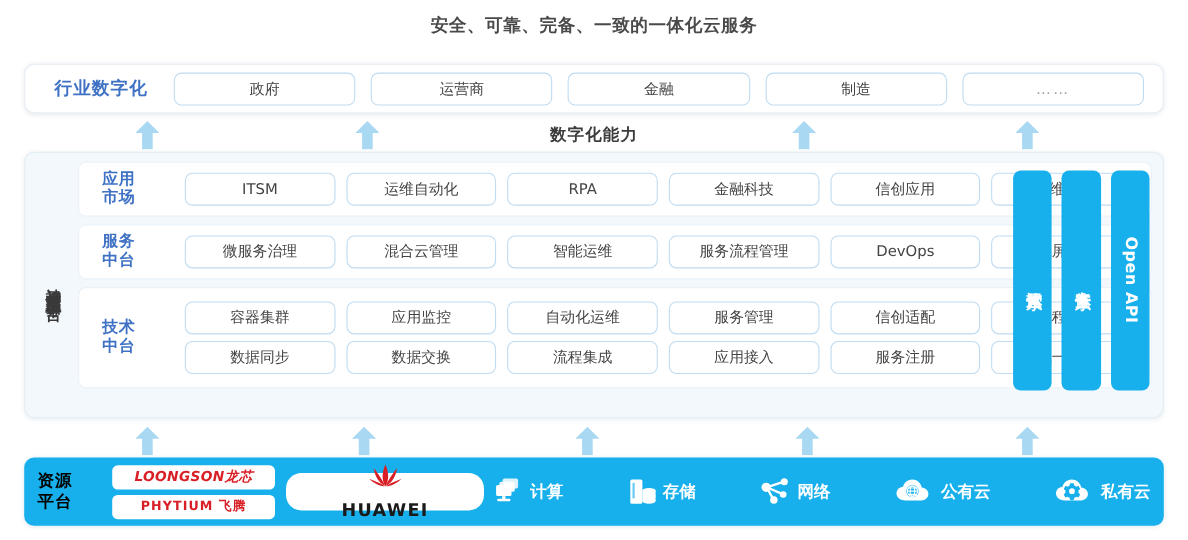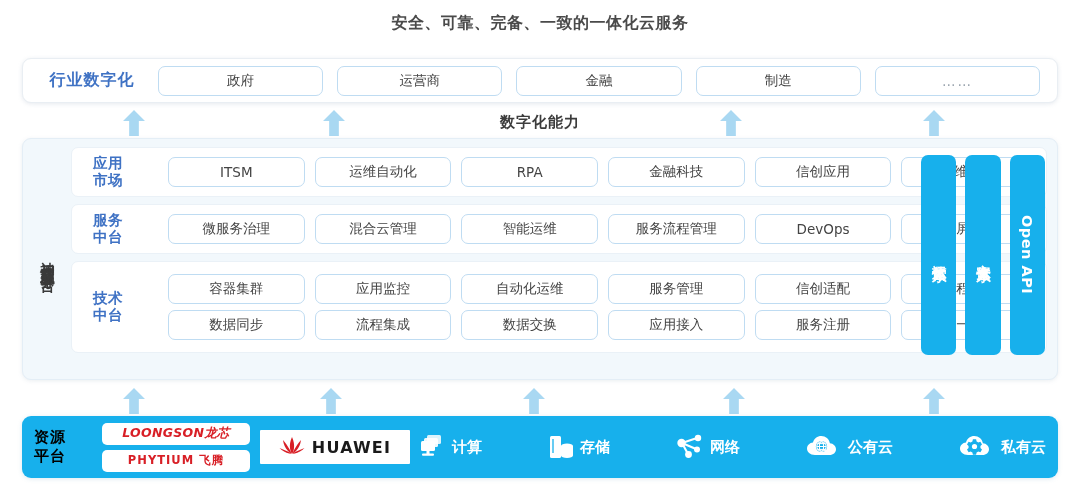--- a/index.html
+++ b/index.html
@@ -153,23 +153,23 @@
   .logo-chip {
     background: #fff; border-radius: 5px;
     height: 22px; width: 148px;
     display: flex; align-items: center; justify-content: center;
     font-size: 12.5px; font-weight: bold; color: #d81f26;
     letter-spacing: .3px; white-space: nowrap;
   }
   .logo-chip.loong { font-style: italic; }
   .logo-chip.phyt { font-weight: bold; font-size: 11.5px; letter-spacing: 1px; }
   .logo-huawei {
-    background: #fff; border-radius: 1px;
-    height: 34px; width: 150px; margin-left: 10px;
-    display: flex; align-items: center; justify-content: center; gap: 7px;
+    background: #fff; border-radius: 14px;
+    height: 34px; width: 180px; margin-left: 10px;
+    display: flex; align-items: center; justify-content: center; gap: 7px; flex-direction: column;
   }
   .hw-flower { flex: 0 0 26px; height: 22px; }
   .hw-text { font-size: 16px; font-weight: bold; color: #1a1a1a; letter-spacing: 1.2px; }
 
   .res-items { flex: 1 1 auto; display: flex; align-items: center; justify-content: space-between; margin-left: 8px; }
   .res-item { display: flex; align-items: center; gap: 6px; color: #fff; font-size: 15px; font-weight: bold; white-space: nowrap; }
   .res-item svg { display: block; }
 </style>
 </head>
 <body>
@@ -242,22 +242,22 @@
           <div class="grid-row">
             <div class="pill">容器集群</div>
             <div class="pill">应用监控</div>
             <div class="pill">自动化运维</div>
             <div class="pill">服务管理</div>
             <div class="pill">信创适配</div>
             <div class="pill">流程引擎</div>
           </div>
           <div class="grid-row">
             <div class="pill">数据同步</div>
+            <div class="pill">数据交换</div>
             <div class="pill">流程集成</div>
-            <div class="pill">数据交换</div>
             <div class="pill">应用接入</div>
             <div class="pill">服务注册</div>
             <div class="pill">统一认证</div>
           </div>
         </div>
       </div>
 
       <div class="vbars">
         <div class="vbar cjk">运营体系</div>
         <div class="vbar cjk">安全体系</div>

